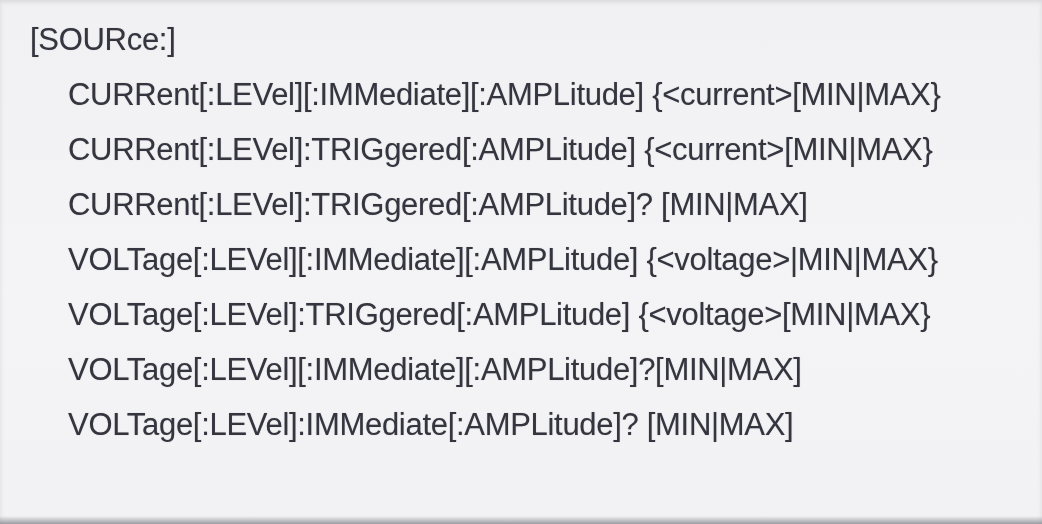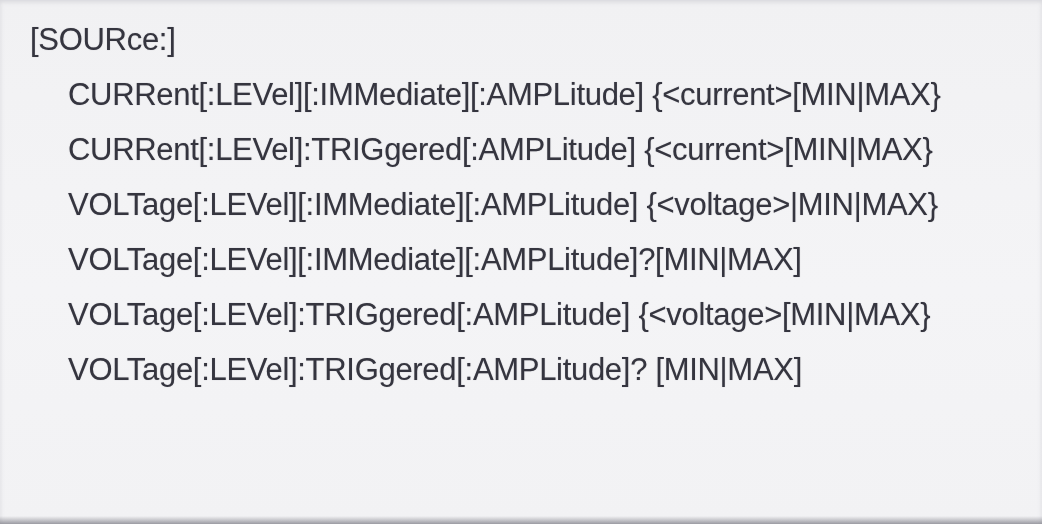--- a/index.html
+++ b/index.html
@@ -39,18 +39,19 @@
     pointer-events: none;
   }
 </style>
 </head>
 <body>
 
 <div class="page">
   <div class="line header">[SOURce:]</div>
   <div class="line cmd">CURRent[:LEVel][:IMMediate][:AMPLitude] {&lt;current&gt;[MIN|MAX}</div>
   <div class="line cmd">CURRent[:LEVel]:TRIGgered[:AMPLitude] {&lt;current&gt;[MIN|MAX}</div>
+  <div class="line cmd">CURRent[:LEVel]:TRIGgered[:AMPLitude]? [MIN|MAX]</div>
   <div class="line cmd">VOLTage[:LEVel][:IMMediate][:AMPLitude] {&lt;voltage&gt;|MIN|MAX}</div>
+  <div class="line cmd">VOLTage[:LEVel]:TRIGgered[:AMPLitude] {&lt;voltage&gt;[MIN|MAX}</div>
   <div class="line cmd">VOLTage[:LEVel][:IMMediate][:AMPLitude]?[MIN|MAX]</div>
-  <div class="line cmd">VOLTage[:LEVel]:TRIGgered[:AMPLitude] {&lt;voltage&gt;[MIN|MAX}</div>
-  <div class="line cmd">VOLTage[:LEVel]:TRIGgered[:AMPLitude]? [MIN|MAX]</div>
+  <div class="line cmd">VOLTage[:LEVel]:IMMediate[:AMPLitude]? [MIN|MAX]</div>
   <div class="edge-bottom"></div>
 </div>
 
 </body></html>

